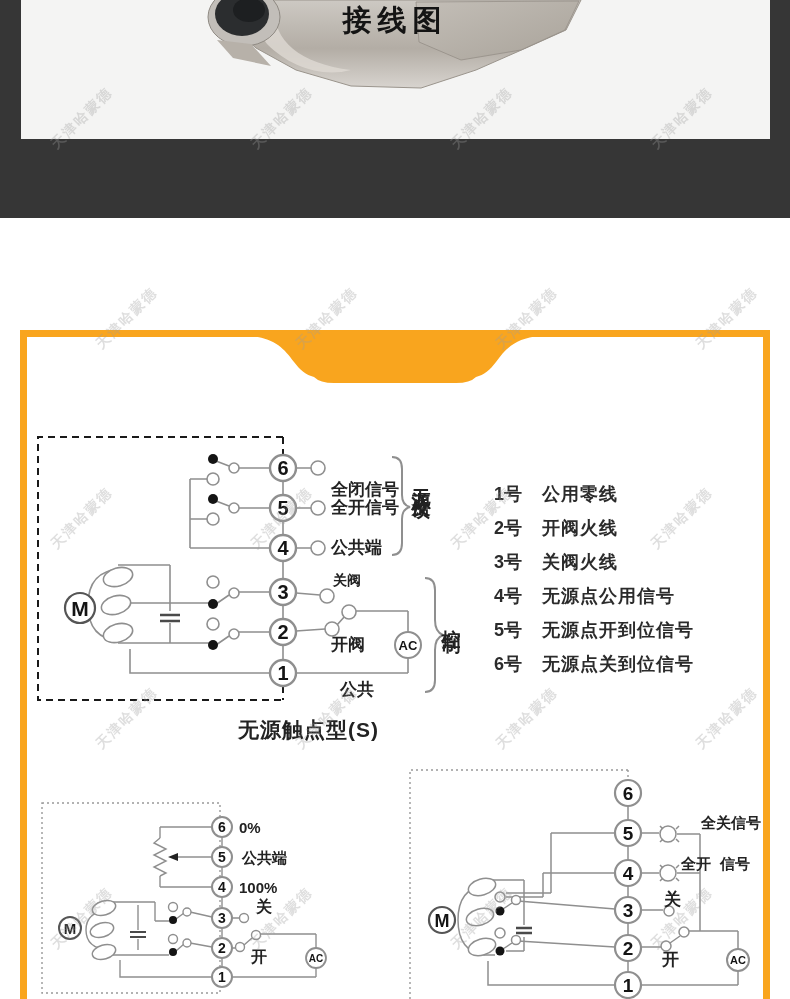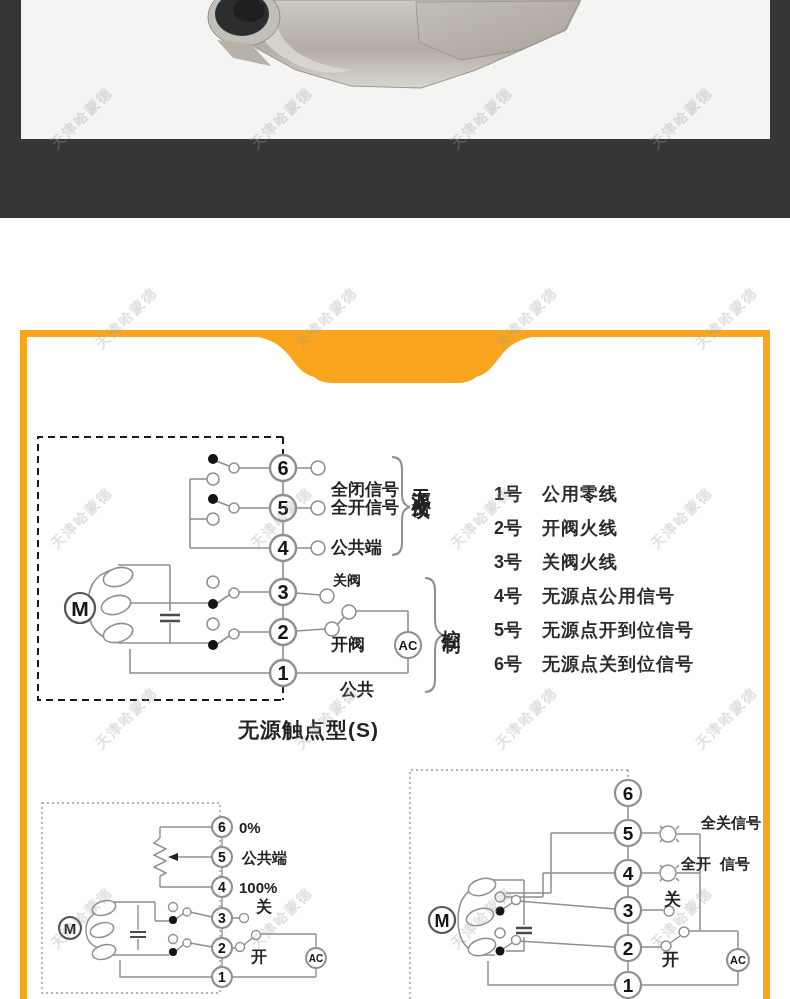--- a/index.html
+++ b/index.html
@@ -70,20 +70,21 @@
         </g>
       </svg>
     </div>
   </div>
 
   <div class="content-box">
     <svg class="banner-tab" width="290" height="50" viewBox="0 0 290 50">
       <path d="M0,0 C24,2 34,12 44,26 C50,34 56,39 64,41 Q70,47 84,47 L206,47 Q220,47 226,41 C234,39 240,34 246,26 C256,12 266,2 290,0 Z" fill="#F9A51E"></path>
     </svg>
   </div>
+  <div class="banner-title">接线图</div>
 
   <div class="diagram" style="left:30px;top:425px;width:470px;height:292px;">
     <svg width="470" height="292" viewBox="0 0 470 292">
       <g stroke="#1a1a1a" stroke-width="2" fill="none" stroke-dasharray="7,5">
         <path d="M253,12 L8,12 L8,275 L253,275"></path>
         <path d="M253,12 L253,30"></path>
         <path d="M253,261 L253,275"></path>
       </g>
       <g stroke="#8f8f8f" stroke-width="1.6" fill="none">
 

